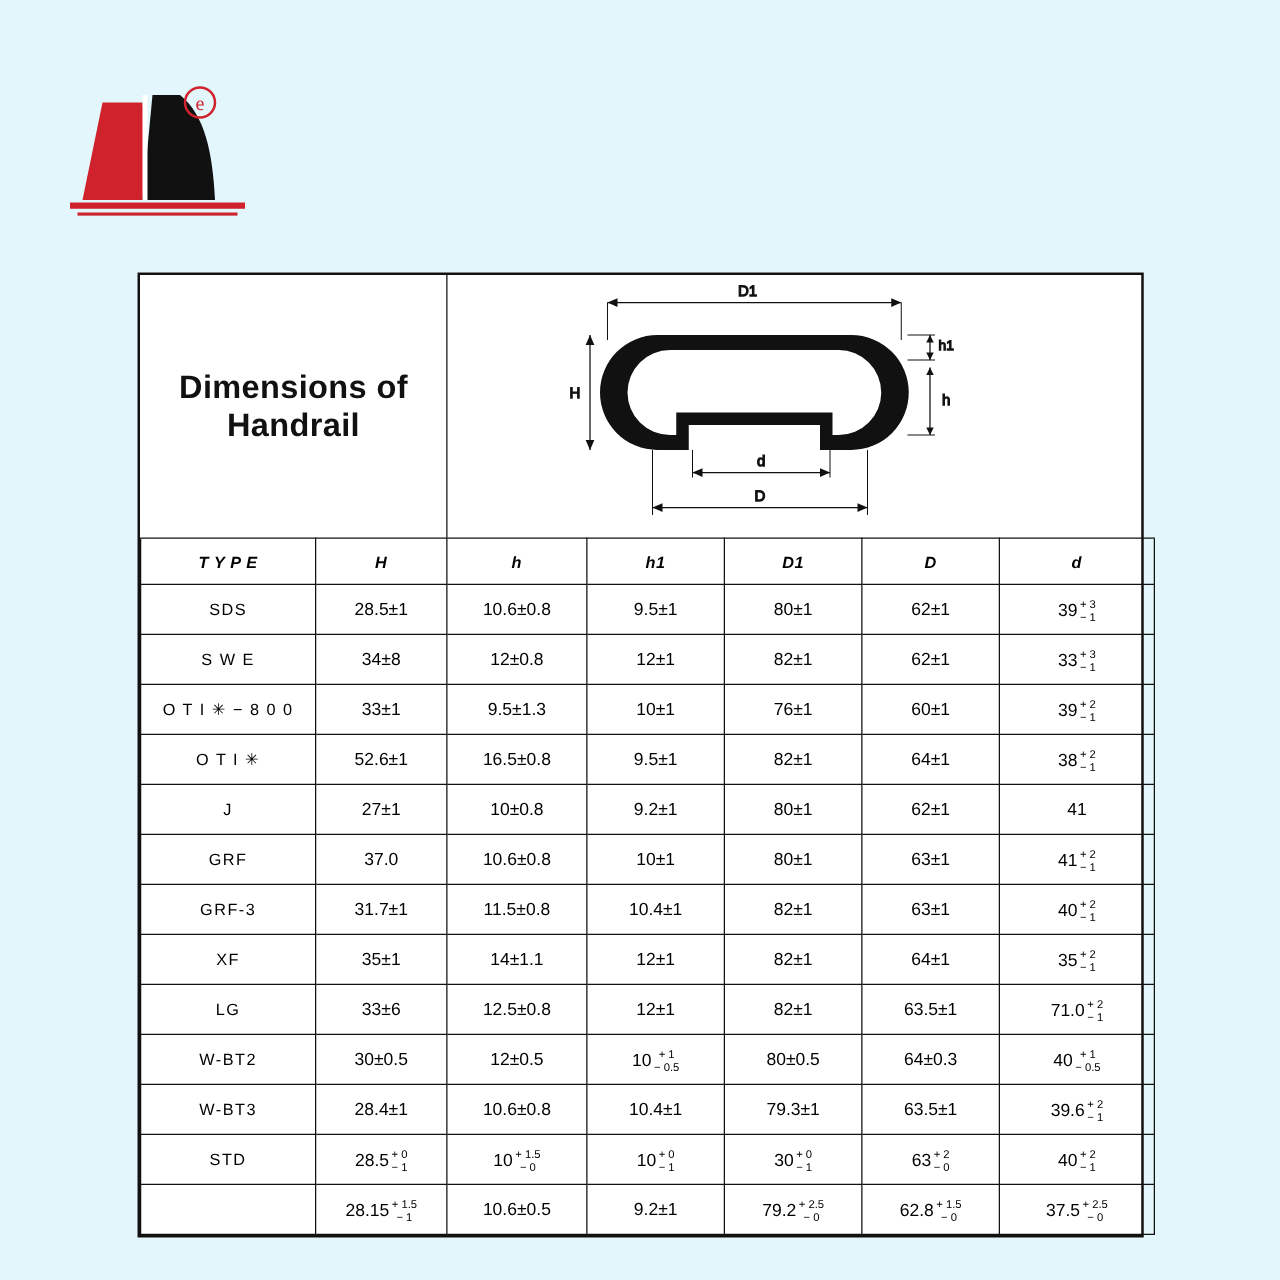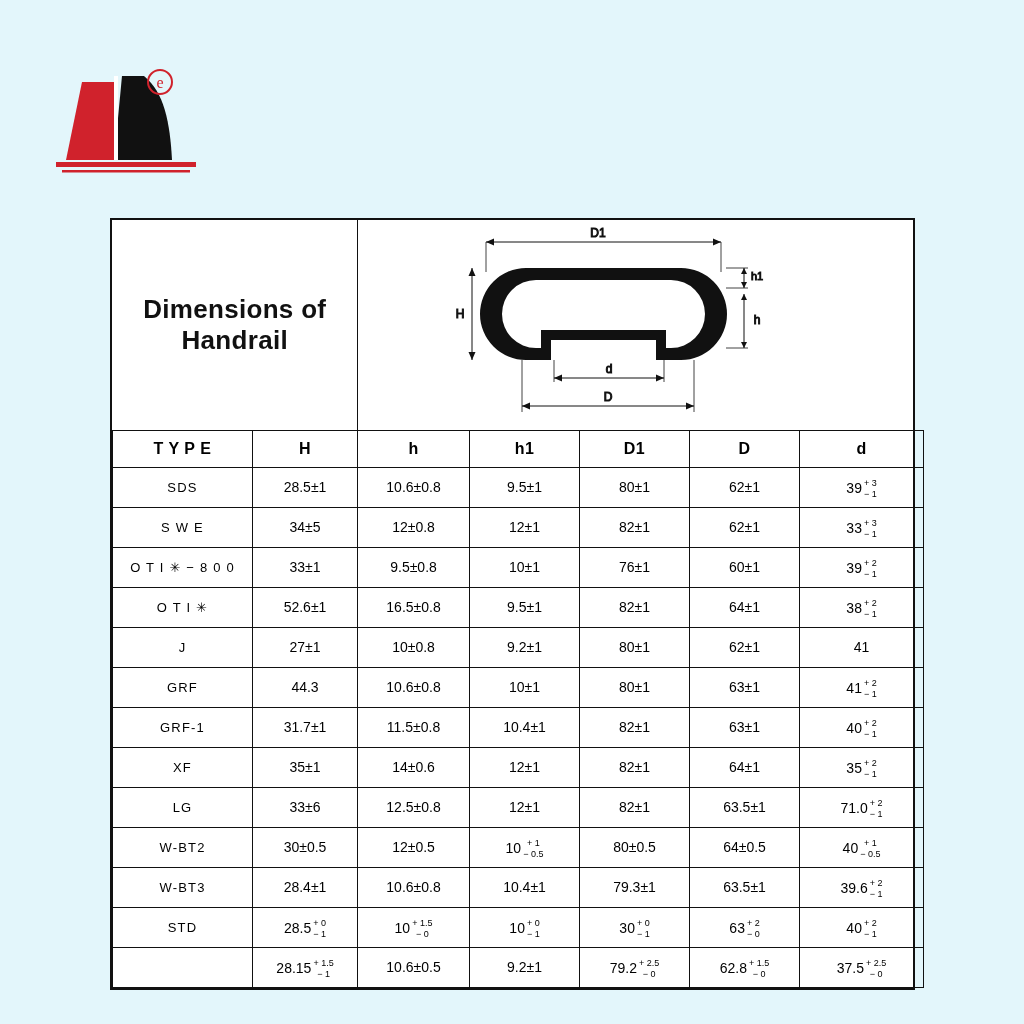--- a/index.html
+++ b/index.html
@@ -76,23 +76,24 @@
     border-right: none !important;
     border-bottom: 1px solid #111 !important;
     height: 222px;
     padding: 0;
   }
   .drawcell svg { display: block; margin: 0 auto; }
 
   
   tr.colhead td {
     font-weight: bold;
-    font-size: 16px;
+    font-size: 13px;
     letter-spacing: 0.5px;
     height: 36px;
+    font-style: italic;
   }
   td.type-col {
     font-weight: normal;
     letter-spacing: 1.2px;
     font-size: 13px;
   }
   td.hdr-h, td.hdr-other {
     font-weight: bold;
     letter-spacing: 0.5px;
   }
@@ -240,21 +241,21 @@
                 <span class="base">39</span>
                 <span class="tol">
                   <span>+ 3</span>
                   <span>− 1</span>
                 </span>
               </span></td>
           </tr>
           <tr>
             <td class="type-col">S W E</td>
             <td><span class="val">
-                <span class="base">34±5</span>
+                <span class="base">34±8</span>
               </span></td>
             <td><span class="val">
                 <span class="base">12±0.8</span>
               </span></td>
             <td><span class="val">
                 <span class="base">12±1</span>
               </span></td>
             <td><span class="val">
                 <span class="base">82±1</span>
               </span></td>
@@ -268,21 +269,21 @@
                   <span>− 1</span>
                 </span>
               </span></td>
           </tr>
           <tr>
             <td class="type-col">O T I ✳ − 8 0 0</td>
             <td><span class="val">
                 <span class="base">33±1</span>
               </span></td>
             <td><span class="val">
-                <span class="base">9.5±0.8</span>
+                <span class="base">9.5±1.3</span>
               </span></td>
             <td><span class="val">
                 <span class="base">10±1</span>
               </span></td>
             <td><span class="val">
                 <span class="base">76±1</span>
               </span></td>
             <td><span class="val">
                 <span class="base">60±1</span>
               </span></td>
@@ -336,21 +337,21 @@
             <td><span class="val">
                 <span class="base">62±1</span>
               </span></td>
             <td><span class="val">
                 <span class="base">41</span>
               </span></td>
           </tr>
           <tr>
             <td class="type-col">GRF</td>
             <td><span class="val">
-                <span class="base">44.3</span>
+                <span class="base">37.0</span>
               </span></td>
             <td><span class="val">
                 <span class="base">10.6±0.8</span>
               </span></td>
             <td><span class="val">
                 <span class="base">10±1</span>
               </span></td>
             <td><span class="val">
                 <span class="base">80±1</span>
               </span></td>
@@ -359,21 +360,21 @@
               </span></td>
             <td><span class="val">
                 <span class="base">41</span>
                 <span class="tol">
                   <span>+ 2</span>
                   <span>− 1</span>
                 </span>
               </span></td>
           </tr>
           <tr>
-            <td class="type-col">GRF-1</td>
+            <td class="type-col">GRF-3</td>
             <td><span class="val">
                 <span class="base">31.7±1</span>
               </span></td>
             <td><span class="val">
                 <span class="base">11.5±0.8</span>
               </span></td>
             <td><span class="val">
                 <span class="base">10.4±1</span>
               </span></td>
             <td><span class="val">
@@ -389,21 +390,21 @@
                   <span>− 1</span>
                 </span>
               </span></td>
           </tr>
           <tr>
             <td class="type-col">XF</td>
             <td><span class="val">
                 <span class="base">35±1</span>
               </span></td>
             <td><span class="val">
-                <span class="base">14±0.6</span>
+                <span class="base">14±1.1</span>
               </span></td>
             <td><span class="val">
                 <span class="base">12±1</span>
               </span></td>
             <td><span class="val">
                 <span class="base">82±1</span>
               </span></td>
             <td><span class="val">
                 <span class="base">64±1</span>
               </span></td>
@@ -452,21 +453,21 @@
                 <span class="base">10</span>
                 <span class="tol">
                   <span>+ 1</span>
                   <span>− 0.5</span>
                 </span>
               </span></td>
             <td><span class="val">
                 <span class="base">80±0.5</span>
               </span></td>
             <td><span class="val">
-                <span class="base">64±0.5</span>
+                <span class="base">64±0.3</span>
               </span></td>
             <td><span class="val">
                 <span class="base">40</span>
                 <span class="tol">
                   <span>+ 1</span>
                   <span>− 0.5</span>
                 </span>
               </span></td>
           </tr>
           <tr>

